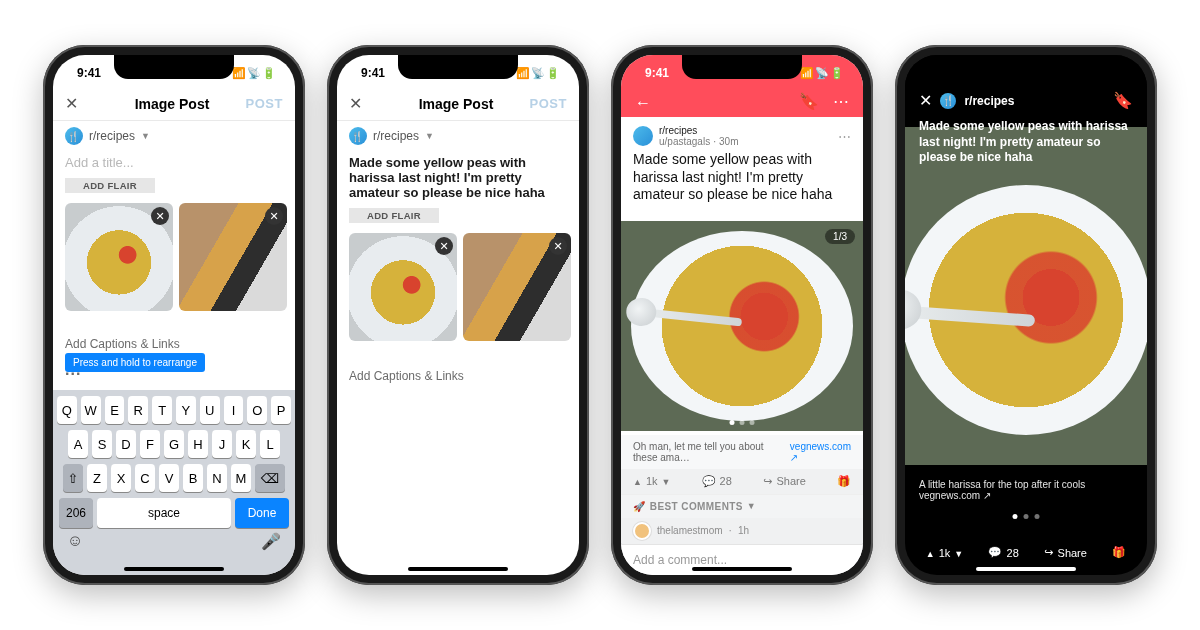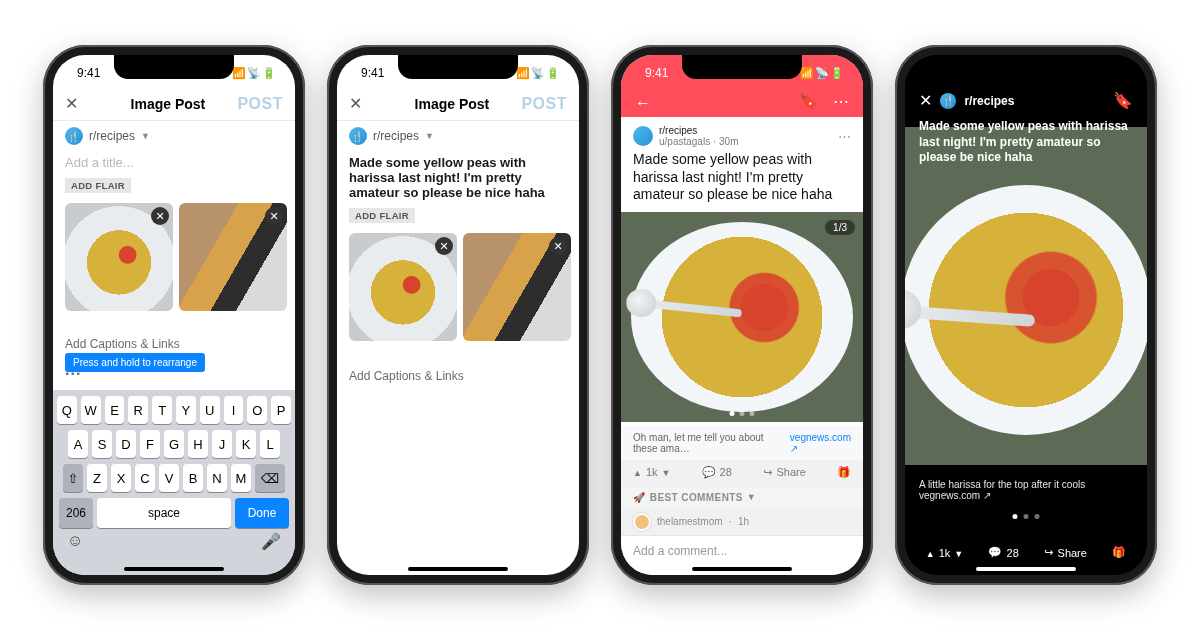--- a/index.html
+++ b/index.html
@@ -56,37 +56,37 @@
   .home-indicator.light { background: #fff; }
 
   
   .status {
     display: flex;
     justify-content: space-between;
     align-items: center;
     padding: 6px 20px 2px 20px;
     height: 32px;
     font-size: 12px;
-    font-weight: 400;
+    font-weight: 700;
   }
   .status .time { margin-left: 4px; }
   .status .icons { display:flex; gap:4px; align-items:center; }
   .status.dark { color:#000; }
   .status.light { color:#fff; }
   .sig-wifi-batt { font-size: 11px; letter-spacing:-1px; }
 
   
   .navbar {
     display:flex; align-items:center; justify-content:space-between;
     padding: 4px 12px; height: 34px;
     border-bottom: 1px solid #e9e9e9;
     font-size: 14px;
   }
   .navbar .title { font-weight: 600; font-size: 14px; padding-left: 20px; }
-  .navbar .post-btn { color:#b7d1e6; font-weight:600; font-size:16px; letter-spacing:0.5px; }
+  .navbar .post-btn { color:#b7d1e6; font-weight:600; font-size:13px; letter-spacing:0.5px; }
   .x-icon { font-size: 16px; color:#555; }
 
   .sub-row {
     display:flex; align-items:center; gap:6px;
     padding: 6px 12px;
     font-size: 12px; color:#555;
   }
   .sub-avatar {
     width:18px; height:18px; border-radius:50%;
     background: linear-gradient(135deg,#4dbbeb,#2a90d8);
@@ -99,21 +99,21 @@
     padding: 4px 12px;
     font-size: 13px;
     color:#1a1a1a;
     min-height: 18px;
   }
   .title-placeholder { color:#b8b8b8; }
 
   .flair-btn {
     display:inline-block;
     margin: 4px 12px;
-    padding: 2px 6px;
+    padding: 2px 18px;
     font-size: 9.5px;
     font-weight:700;
     letter-spacing:0.3px;
     background:#e6e6e6;
     color:#555;
   }
 
   
   .thumbs {
     display:flex; gap:6px;
@@ -213,21 +213,21 @@
   .post-meta .mm{ margin-left:auto; font-size:13px; color:#888;}
   .small-avatar{width:20px;height:20px;border-radius:50%;
     background:linear-gradient(135deg,#4dbbeb,#2a90d8);}
   .post-title{
     font-size:14px; font-weight:500; color:#111;
     margin-top:4px; line-height:1.25;
   }
 
   .gallery{
     position:relative;
-    margin: 8px -12px 0 -12px;
+    margin: 17px -12px 0 -12px;
     height: 210px;
     background:#5d6a55;
   }
   .gallery .plate{
     position:absolute; inset:10px;
     border-radius:50%;
     background: radial-gradient(circle at 50% 50%,
       #d6b23b 0 55%,
       #f3f6f8 55% 78%,
       #d3d7da 80% 100%);

